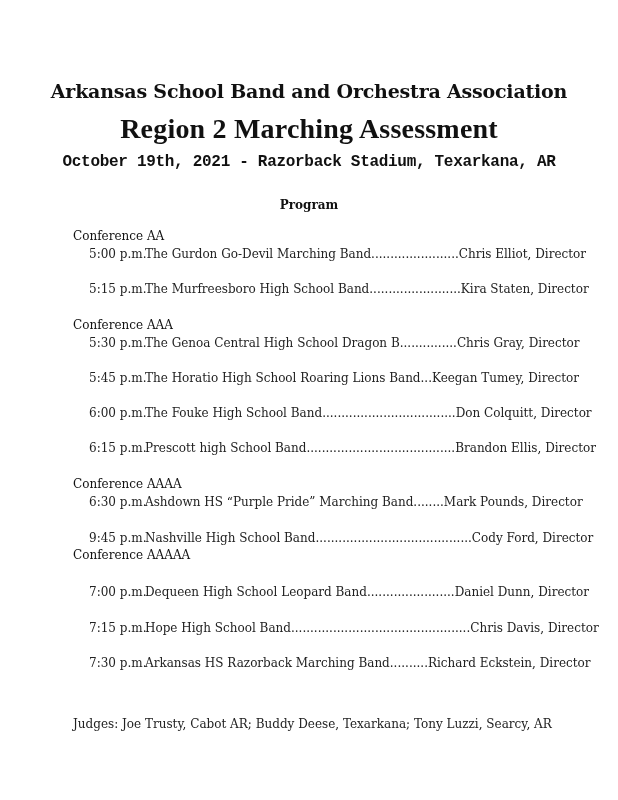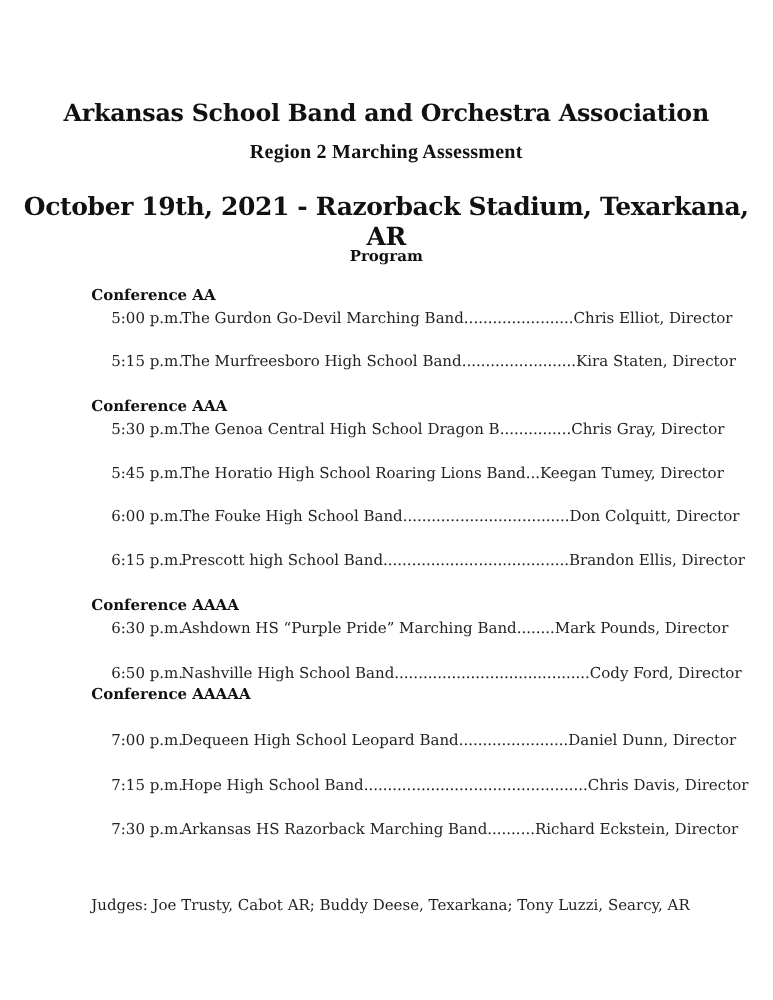--- a/index.html
+++ b/index.html
@@ -1,23 +1,23 @@
 <!DOCTYPE html>
 <html><head>
   <meta charset="utf-8">
   <style>
     html, body { margin: 0; padding: 0; background: #ffffff; }
     body { width: 618px; height: 800px; position: relative; overflow: hidden; color: #1a1a1a; }
     .page { position: absolute; left: 0; top: 0; width: 508px; height: 800px; background: #fff; }
     .h1 { position: absolute; left: 0; width: 618px; text-align: center; font-family: "DejaVu Serif", "Liberation Serif", serif; font-weight: bold; color: #111; }
     .t1 { top: 80px; font-size: 19px; letter-spacing: -0.2px; }
-    .t2 { top: 113px; font-size: 16px; font-family: "Liberation Serif", serif; letter-spacing: 0.2px; }
-    .t3 { top: 153px; font-size: 20px; letter-spacing: -0.3px; }
+    .t2 { top: 113px; font-size: 28px; font-family: "Liberation Serif", serif; letter-spacing: 0.2px; }
+    .t3 { top: 153px; font-size: 16px; letter-spacing: -0.3px; font-family: Liberation Mono, monospace; }
     .t4 { top: 198px; font-size: 12px; }
-    .conf { position: absolute; left: 73px; font-family: "DejaVu Serif", serif; font-weight: bold; font-size: 12px; color: #111; }
+    .conf { position: absolute; left: 73px; font-family: "DejaVu Serif", serif; font-weight: normal; font-size: 12px; color: #111; }
     .row { position: absolute; left: 73px; width: 475px; font-family: "DejaVu Serif", serif; font-size: 12px; color: #222; white-space: nowrap; }
     .row .time { position: absolute; left: 0; margin-left: 16px; }
     .row .entry { position: absolute; left: 72px; }
     .judges { position: absolute; left: 73px; top: 692px; font-family: "DejaVu Serif", serif; font-size: 12px; color: #222; white-space: nowrap; margin-top: 25px; }
   </style>
 </head>
 <body>
 
 <div class="page">
   <div class="h1 t1">Arkansas School Band and Orchestra Association</div>
@@ -52,21 +52,21 @@
     <span class="time">6:15 p.m.</span>
     <span class="entry">Prescott high School Band.......................................Brandon Ellis, Director</span>
   </div>
 
   <div class="conf" style="top:477px">Conference AAAA</div>
   <div class="row" style="top:495px">
     <span class="time">6:30 p.m.</span>
     <span class="entry"> Ashdown HS “Purple Pride” Marching Band........Mark Pounds, Director</span>
   </div>
   <div class="row" style="top:531px">
-    <span class="time">6:50 p.m.</span>
+    <span class="time">9:45 p.m.</span>
     <span class="entry">Nashville High School Band.........................................Cody Ford, Director</span>
   </div>
 
   <div class="conf" style="top:548px">Conference AAAAA</div>
   <div class="row" style="top:585px">
     <span class="time">7:00 p.m.</span>
     <span class="entry">Dequeen High School Leopard Band.......................Daniel Dunn, Director</span>
   </div>
   <div class="row" style="top:621px">
     <span class="time">7:15 p.m.</span>

